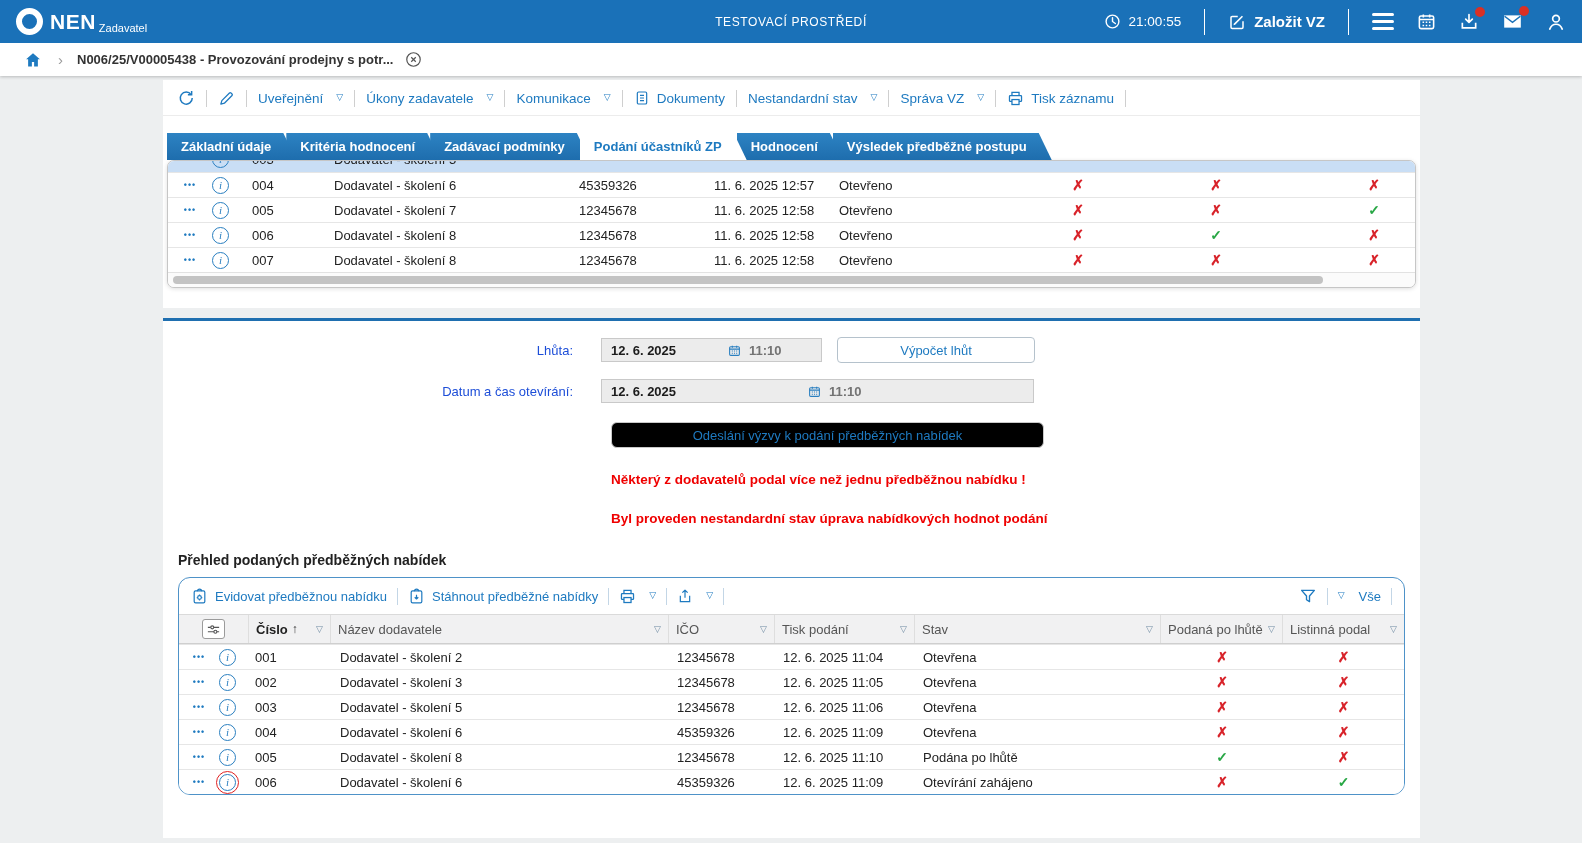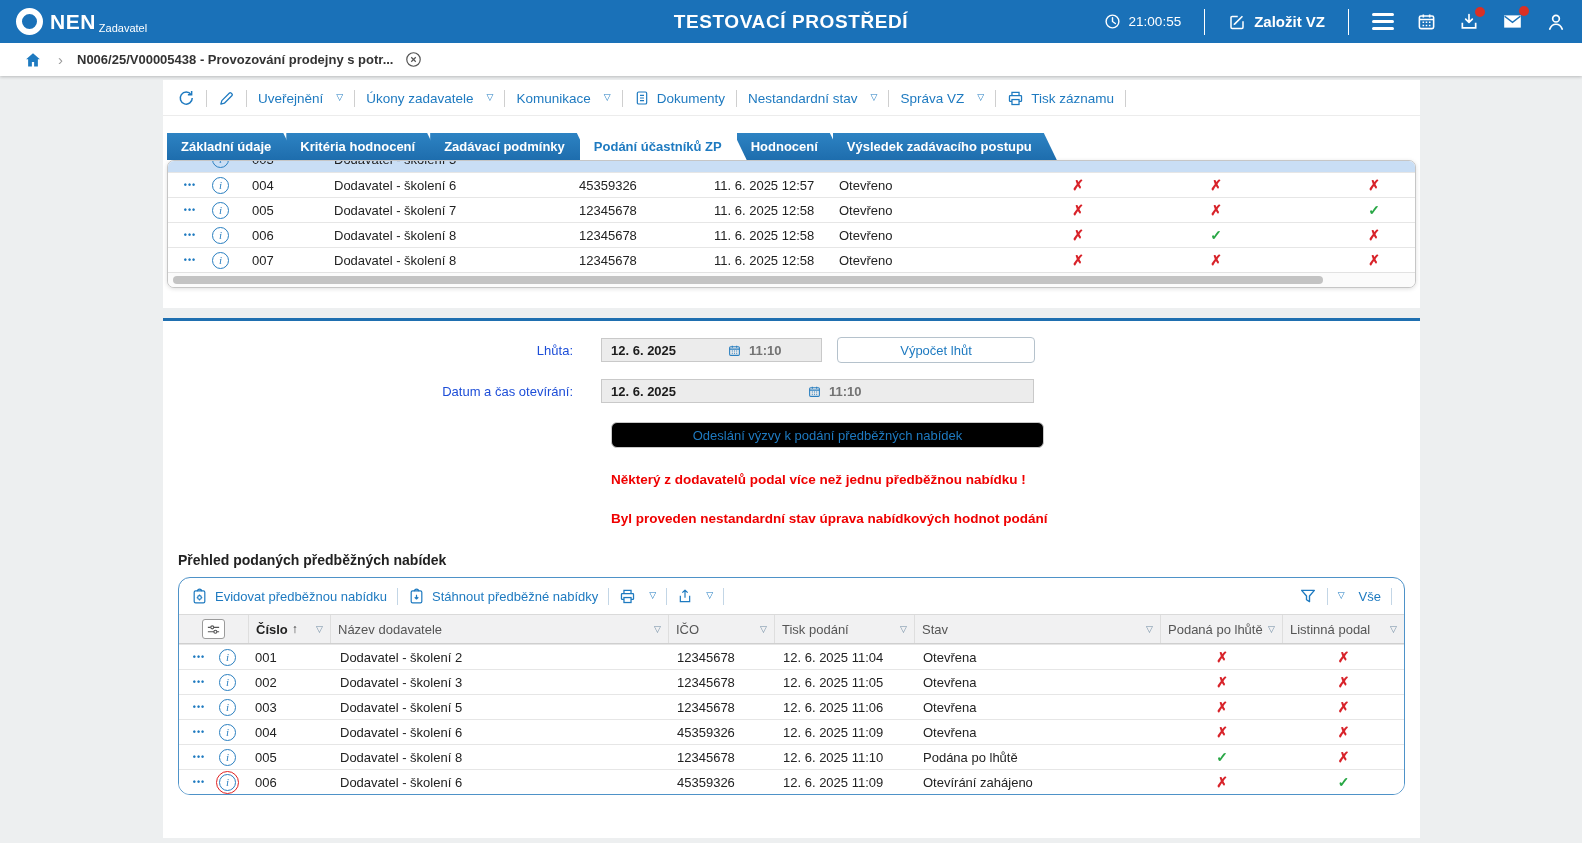--- a/index.html
+++ b/index.html
@@ -5,21 +5,21 @@
 *{margin:0;padding:0;box-sizing:border-box}
 html,body{width:1582px;height:843px;overflow:hidden;background:#edeff0;
   font-family:"Liberation Sans",sans-serif;}
 svg{display:block}
 
 .topbar{height:43px;background:#1a71b8;position:relative;display:flex;align-items:center;color:#fff;z-index:10}
 .logo-wrap{display:flex;align-items:flex-start;margin-left:16px;cursor:pointer}
 .logo-ring{width:27px;height:27px;border-radius:50%;border:6px solid #fff;display:inline-block;margin:3px 7px 0 0;background:#1a71b8}
 .logo-text{font-size:21px;font-weight:bold;letter-spacing:.5px;line-height:34px}
 .logo-sub{font-size:11px;margin:17px 0 0 3px}
-.env-title{position:absolute;left:50%;transform:translateX(-50%);font-size:19px;font-weight:bold;letter-spacing:.6px}
+.env-title{position:absolute;left:50%;transform:translateX(-50%);font-size:12px;font-weight:normal;letter-spacing:.6px}
 .top-right{position:absolute;right:16px;display:flex;align-items:center;gap:23px}
 .clock-grp{display:flex;align-items:center;gap:8px;font-size:13.5px}
 .vdiv{width:1px;height:26px;background:#ffffff}
 .create-vz{display:flex;align-items:center;gap:8px;background:none;border:none;color:#fff;font-weight:bold;font-size:15px;font-family:inherit;cursor:pointer}
 .hamburger{display:inline-flex;flex-direction:column;gap:4px;cursor:pointer}
 .hamburger i{width:22px;height:3px;background:#fff;border-radius:2px}
 .badge-wrap{position:relative;cursor:pointer}
 .badge{position:absolute;top:-5px;right:-6px;width:10px;height:10px;border-radius:50%;background:#d93025}
 .wicon{color:#fff}
 
@@ -295,21 +295,21 @@
     </span>
     <span class="tdiv"></span>
   </div>
 
   <div class="tabs">
     <span class="tab">Základní údaje</span>
     <span class="tab">Kritéria hodnocení</span>
     <span class="tab">Zadávací podmínky</span>
     <span class="tab active">Podání účastníků ZP</span>
     <span class="tab">Hodnocení</span>
-    <span class="tab">Výsledek zadávacího postupu</span>
+    <span class="tab">Výsledek předběžné postupu</span>
   </div>
 
   <div class="tpanel">
     <div class="partial">
       <div class="trow">
         <span class="c c-dots">
             <span class="dots-icon"></span>
           </span>
         <span class="c c-info">
             <span class="info-icon"></span>

